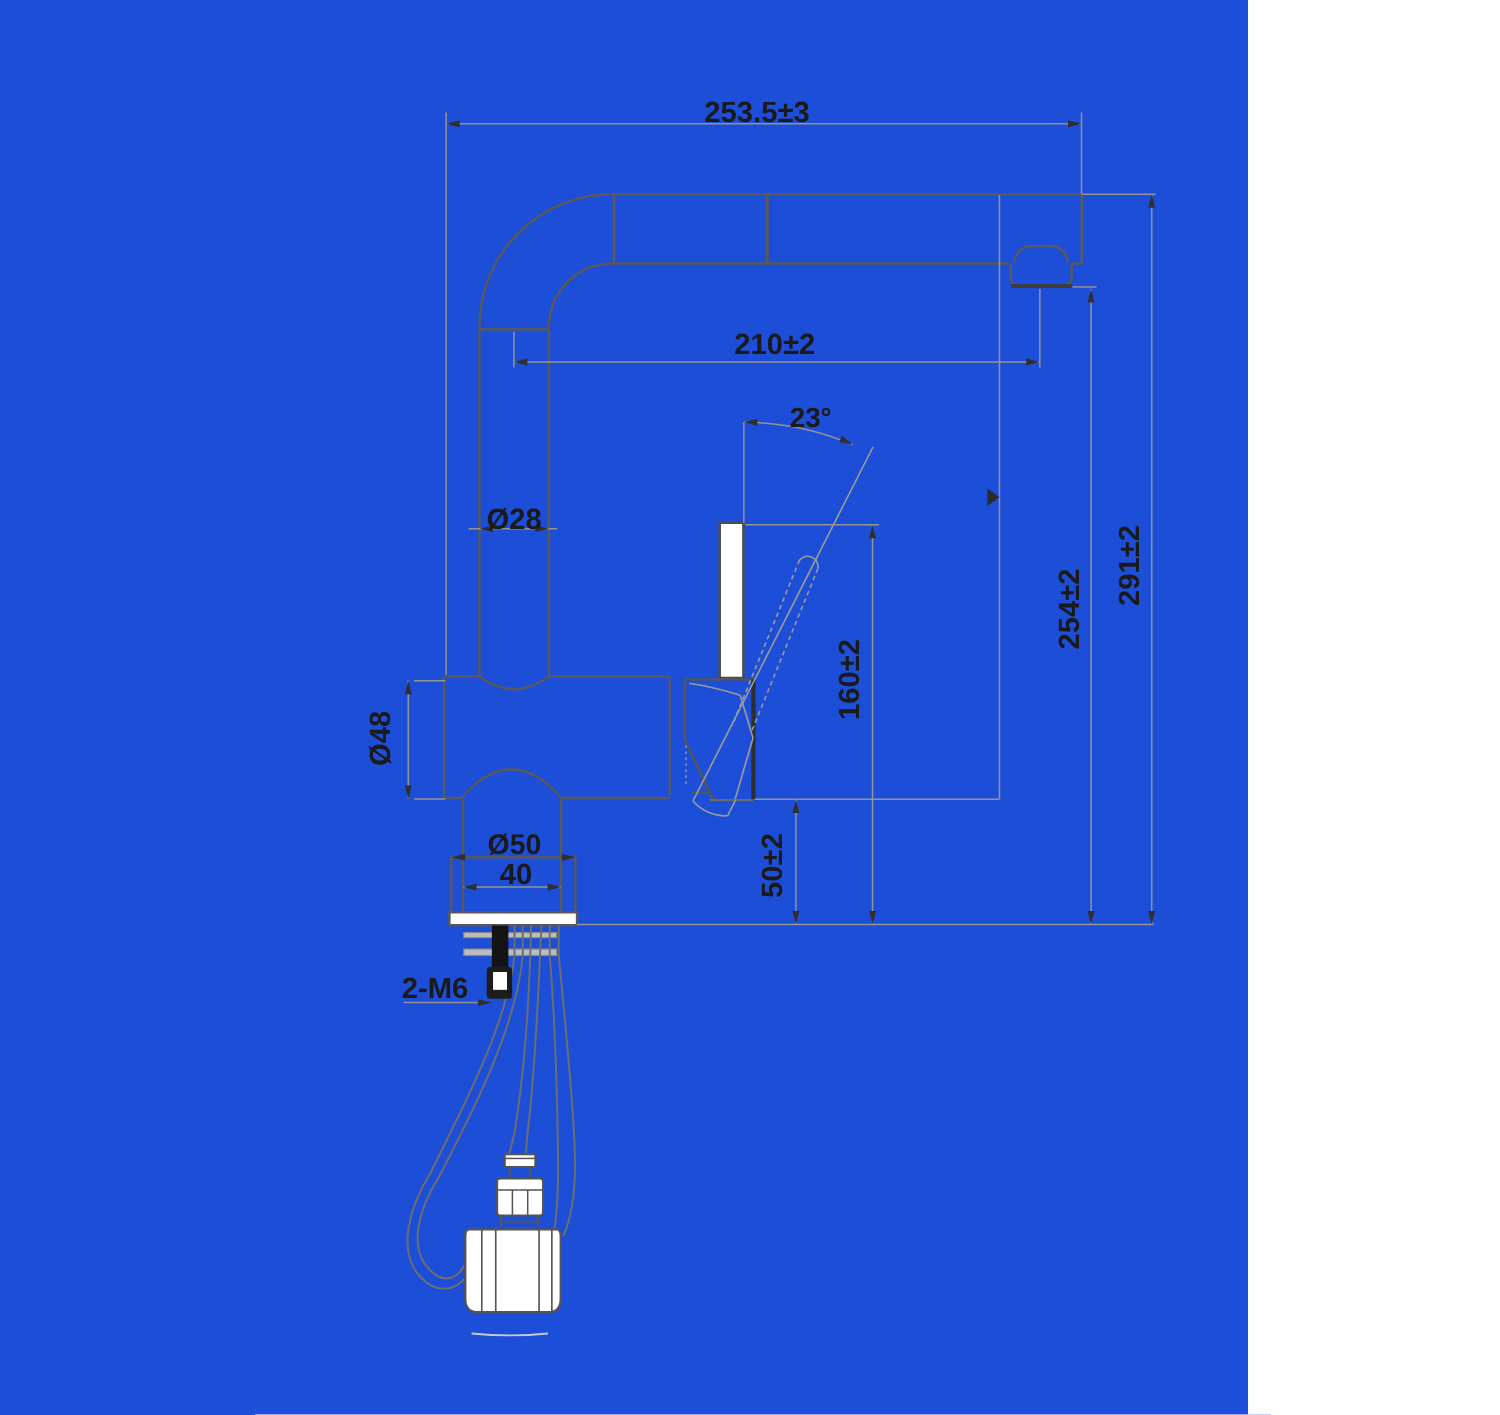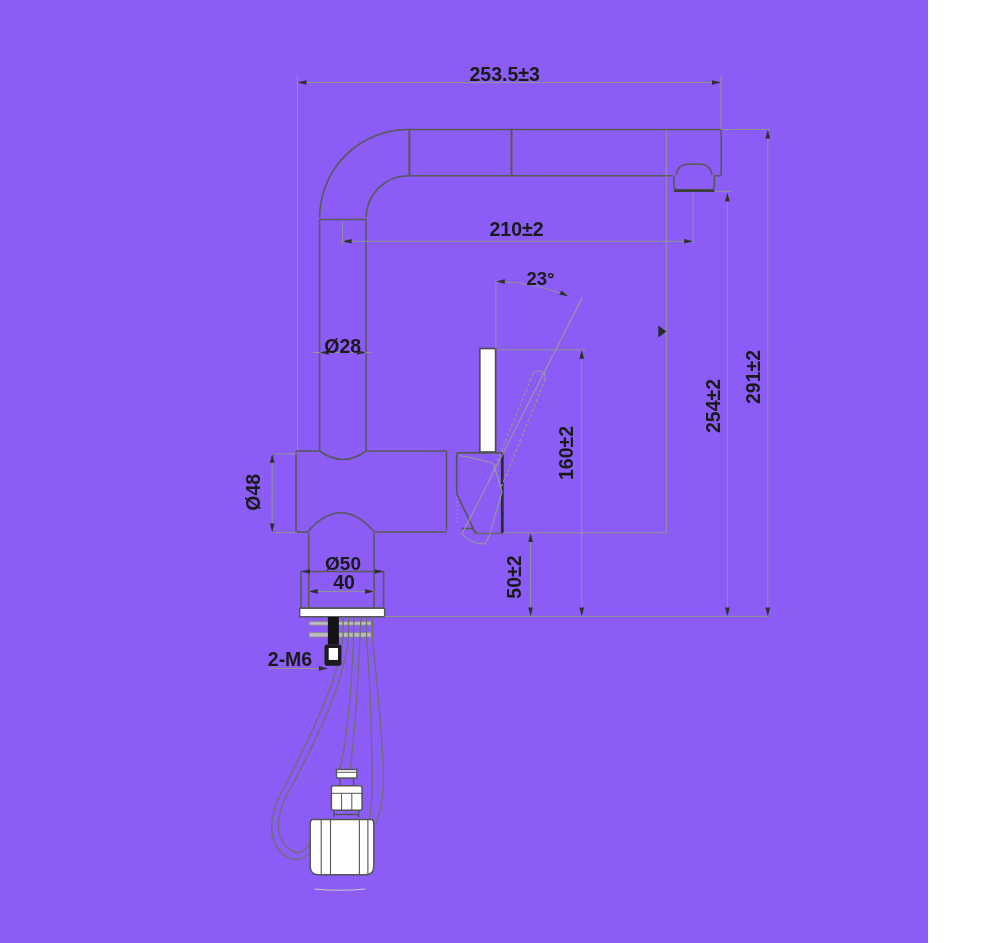--- a/index.html
+++ b/index.html
@@ -1,16 +1,16 @@
 <!DOCTYPE html>
 <html><head>
 <meta charset="utf-8">
 <style>
   html,body{margin:0;padding:0;background:#ffffff;}
-  .page{width:928px;height:943px;background:#8b5cf6;position:relative;overflow:hidden;}
+  .page{width:832px;height:943px;background:#1d4ed8;position:relative;overflow:hidden;}
   svg{display:block;}
   text{font-family:"Liberation Sans", sans-serif;font-weight:bold;fill:#1a1a1a;}
 </style>
 </head>
 <body>
 <div class="page">
 <svg width="1000" height="943" viewBox="0 0 1000 943">
 <defs>
 <path id="ar" d="M0,0 L-9,-2.3 L-9,2.3 Z" fill="#2f2f2f"></path>
 </defs>

